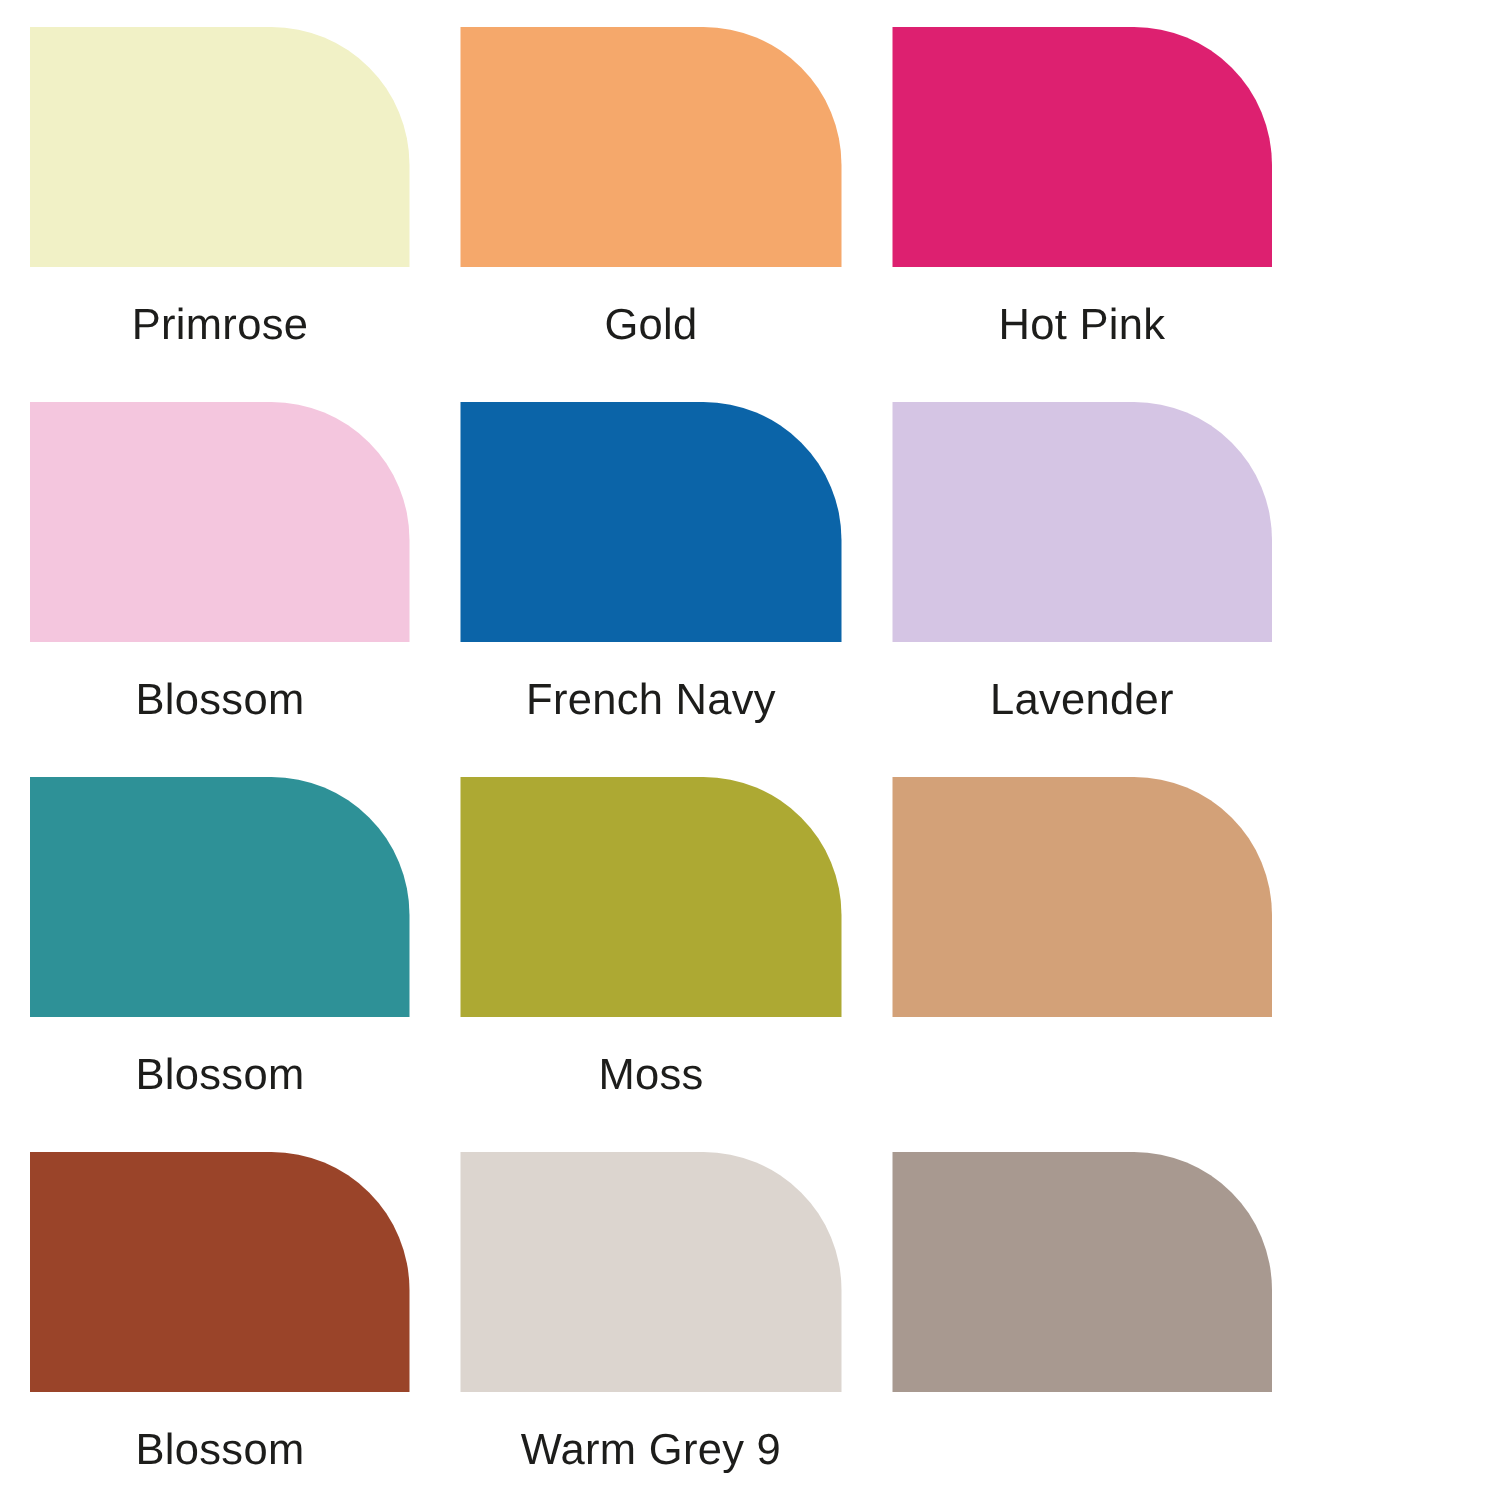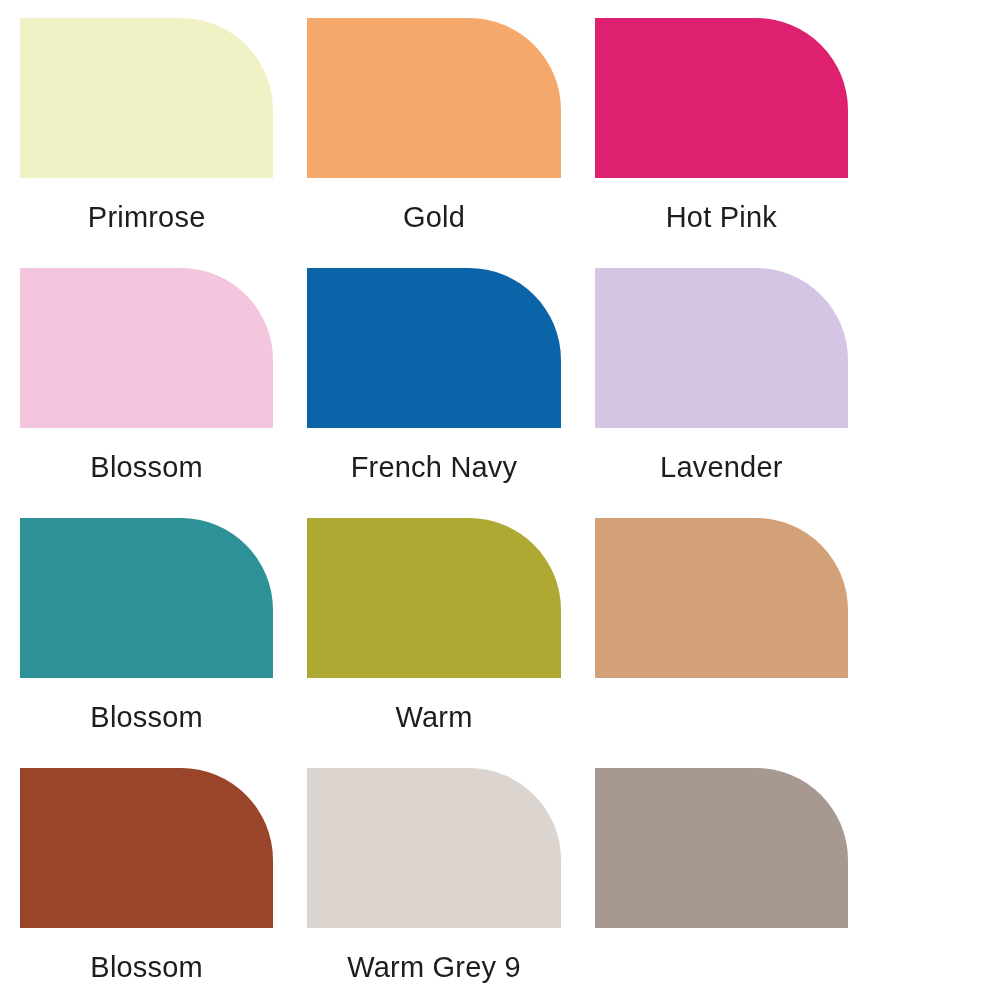--- a/index.html
+++ b/index.html
@@ -92,21 +92,21 @@
     <div class="swatch-label" style="color: rgb(29, 29, 27);">Lavender</div>
   </div>
 
   <div class="swatch-cell">
     <div class="swatch-chip" style="background: rgb(46, 145, 151);"></div>
     <div class="swatch-label" style="color: rgb(29, 29, 27);">Blossom</div>
   </div>
 
   <div class="swatch-cell">
     <div class="swatch-chip" style="background: rgb(173, 169, 51);"></div>
-    <div class="swatch-label" style="color: rgb(29, 29, 27);">Warm</div>
+    <div class="swatch-label" style="color: rgb(29, 29, 27);">Moss</div>
   </div>
 
   <div class="swatch-cell">
     <div class="swatch-chip" style="background: rgb(211, 161, 120);"></div>
   </div>
 
   <div class="swatch-cell">
     <div class="swatch-chip" style="background: rgb(154, 68, 41);"></div>
     <div class="swatch-label" style="color: rgb(29, 29, 27);">Blossom</div>
   </div>

